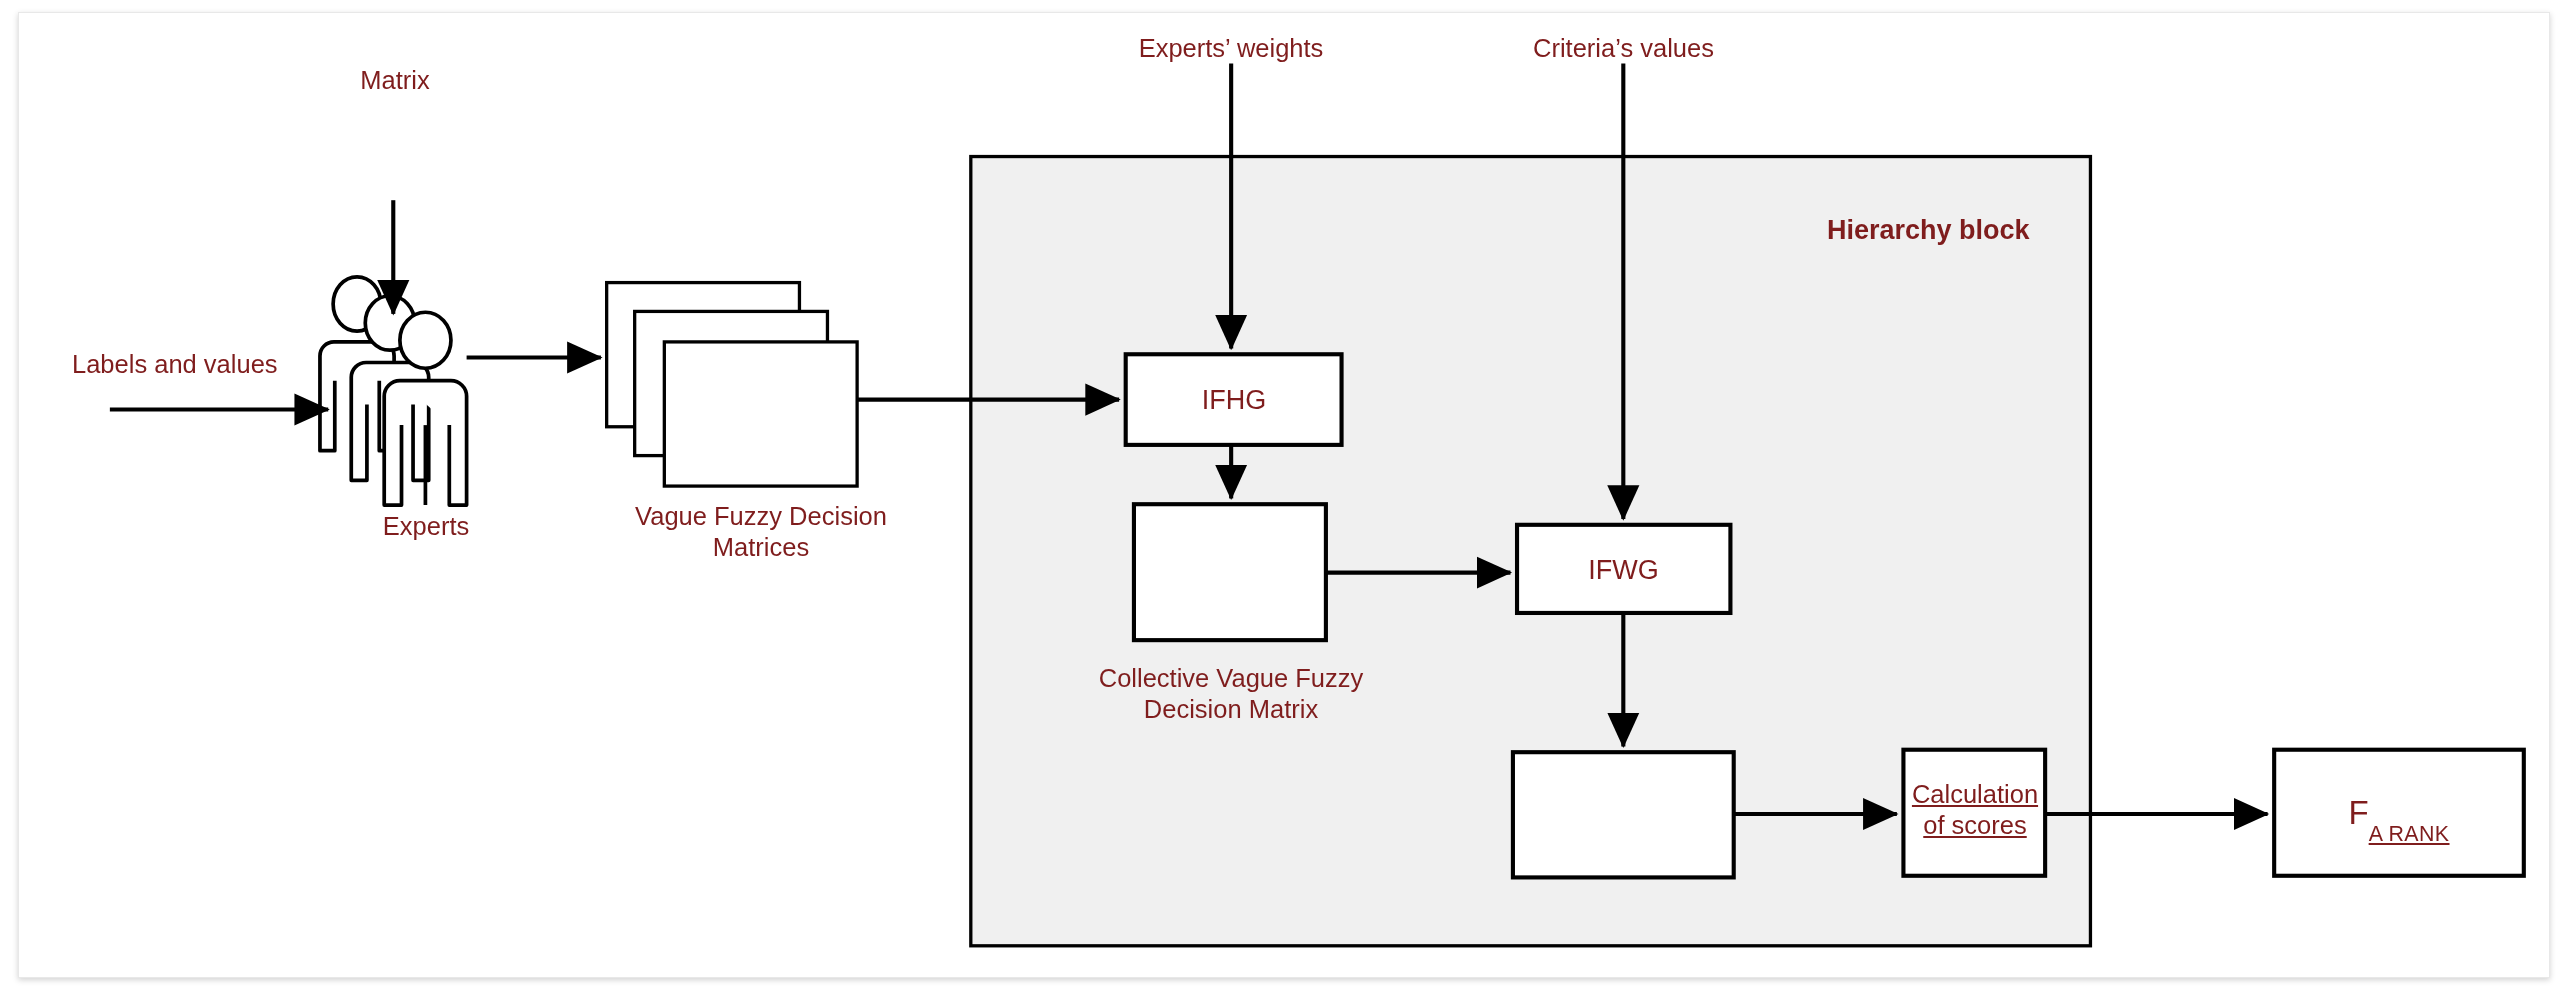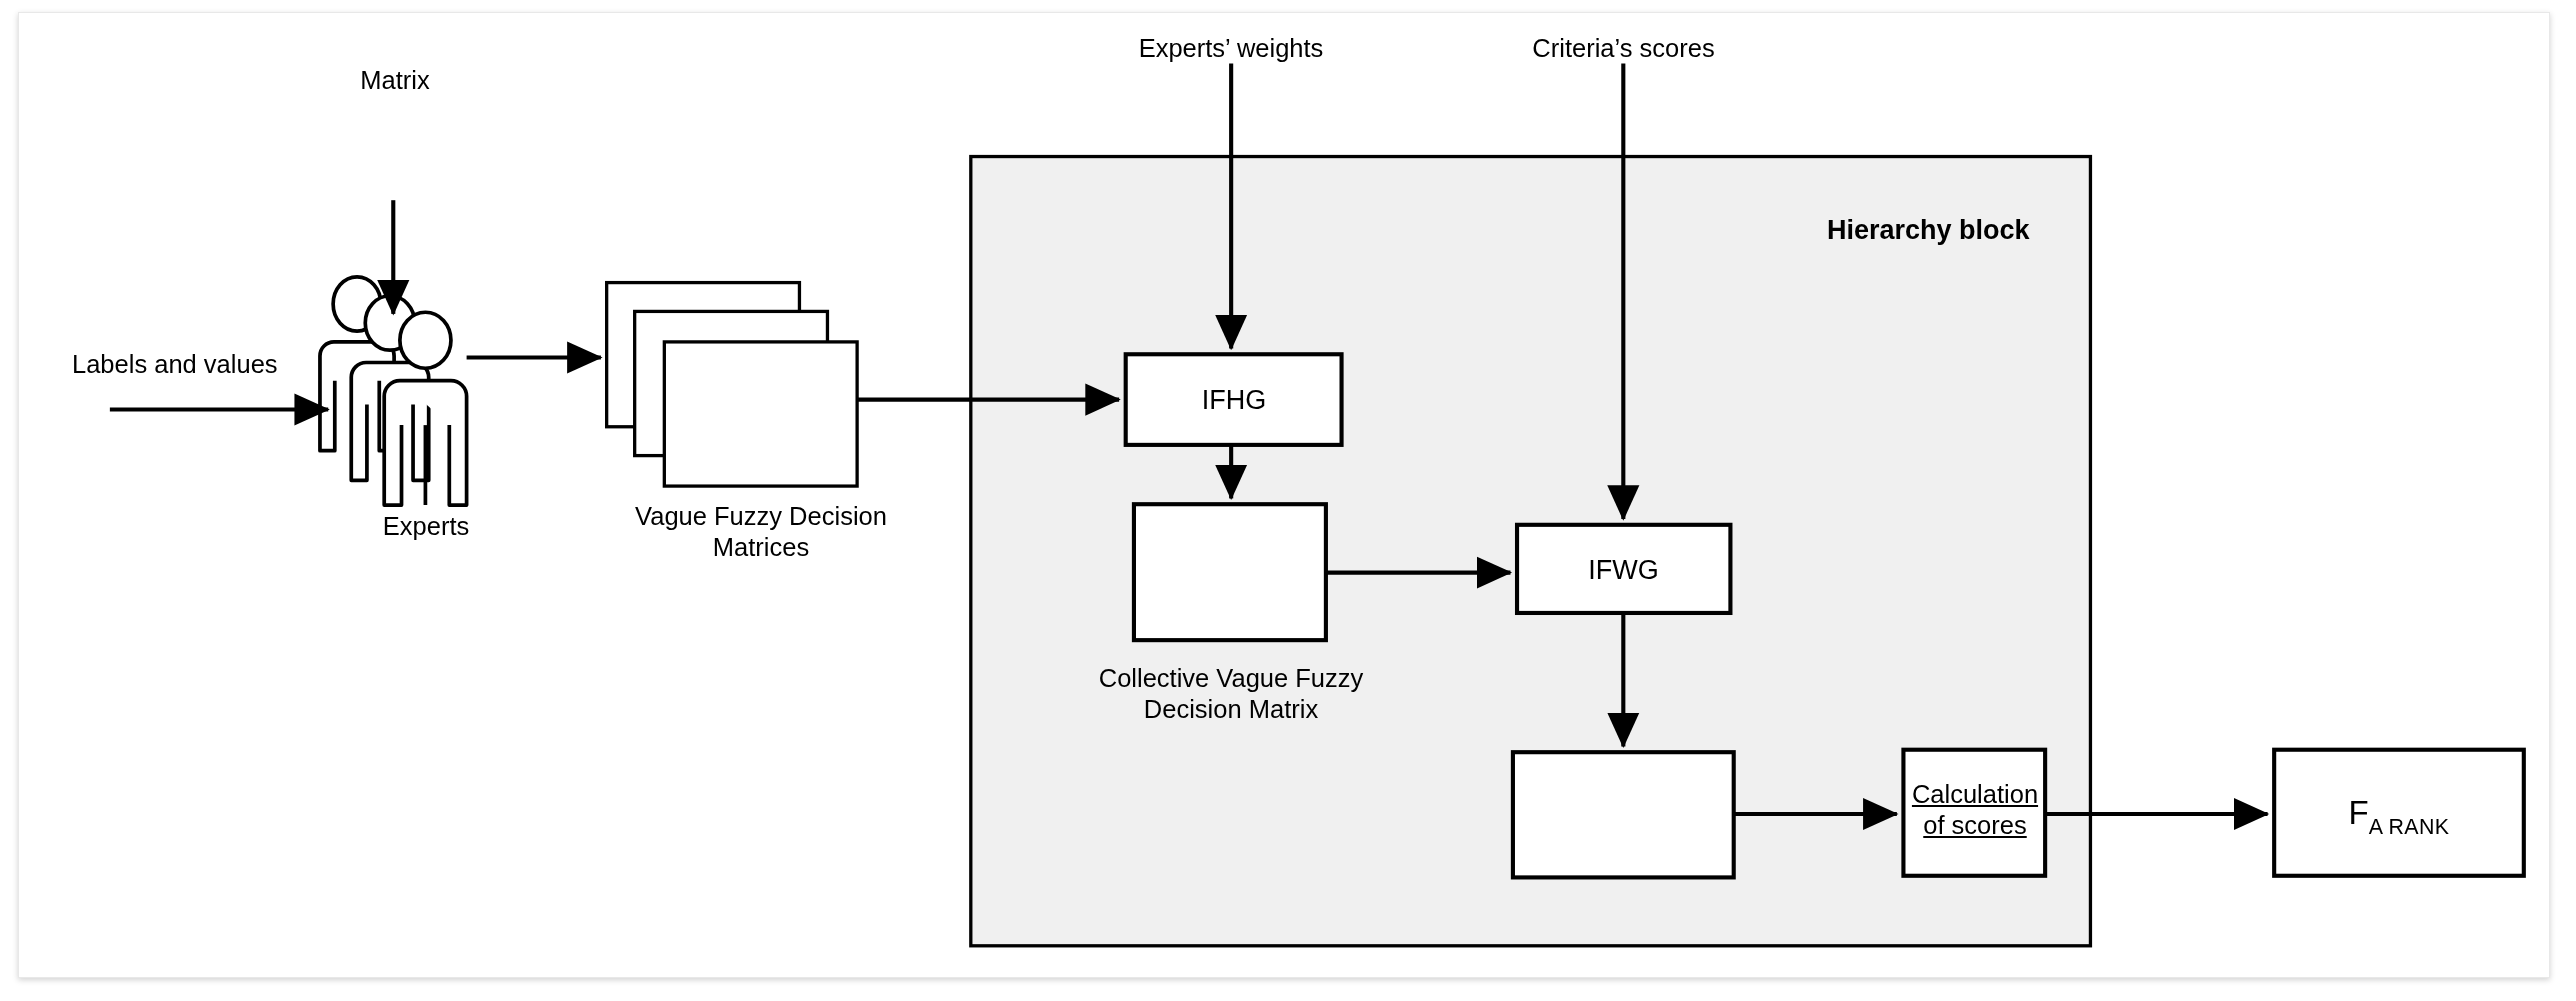--- a/index.html
+++ b/index.html
@@ -34,31 +34,31 @@
     height: 1001px;
   }
   svg.diagram {
     position: absolute;
     left: 0; top: 0;
     width: 2576px;
     height: 1001px;
   }
   .txt {
     position: absolute;
-    color: #000000;
+    color: #7f1d1d;
     font-family: "Liberation Sans", sans-serif;
     white-space: pre;
     line-height: 1.22;
   }
   .txt.c { text-align: center; }
   .lbl-outer { font-size: 25.5px; }
   .lbl-box   { font-size: 27px; }
   .lbl-hier  { font-size: 27px; font-weight: bold; }
   .farank    { font-size: 33px; }
-  .farank sub { font-size: 21.4px; vertical-align: baseline; position: relative; top: 10px; letter-spacing: 0.4px; }
+  .farank sub { font-size: 21.4px; vertical-align: baseline; position: relative; top: 17px; letter-spacing: 0.4px; text-decoration: underline; }
 </style>
 </head>
 <body>
 
 <div id="root">
 
   <div class="card"></div>
 
   <div class="stage">
 
@@ -125,21 +125,21 @@
 
     <div class="txt lbl-outer" style="left:40px; top:349px;margin-left:32px;">Labels and values</div>
 
     <div class="txt lbl-outer c" style="left:323px; top:511px; width:206px;">Experts</div>
 
     <div class="txt lbl-outer c" style="left:577px; top:501px; width:368px;">Vague Fuzzy Decision
 Matrices</div>
 
     <div class="txt lbl-outer c" style="left:1091px; top:33px; width:280px;">Experts’ weights</div>
 
-    <div class="txt lbl-outer c" style="left:1475px; top:33px; width:297px;">Criteria’s scores</div>
+    <div class="txt lbl-outer c" style="left:1475px; top:33px; width:297px;">Criteria’s values</div>
 
     <div class="txt lbl-hier" style="left:1827px; top:214px;">Hierarchy block</div>
 
     <div class="txt lbl-box c" style="left:1126px; top:384px; width:216px;">IFHG</div>
 
     <div class="txt lbl-outer c" style="left:1047px; top:663px; width:368px;">Collective Vague Fuzzy
 Decision Matrix</div>
 
     <div class="txt lbl-box c" style="left:1517px; top:554px; width:213px;">IFWG</div>
 

